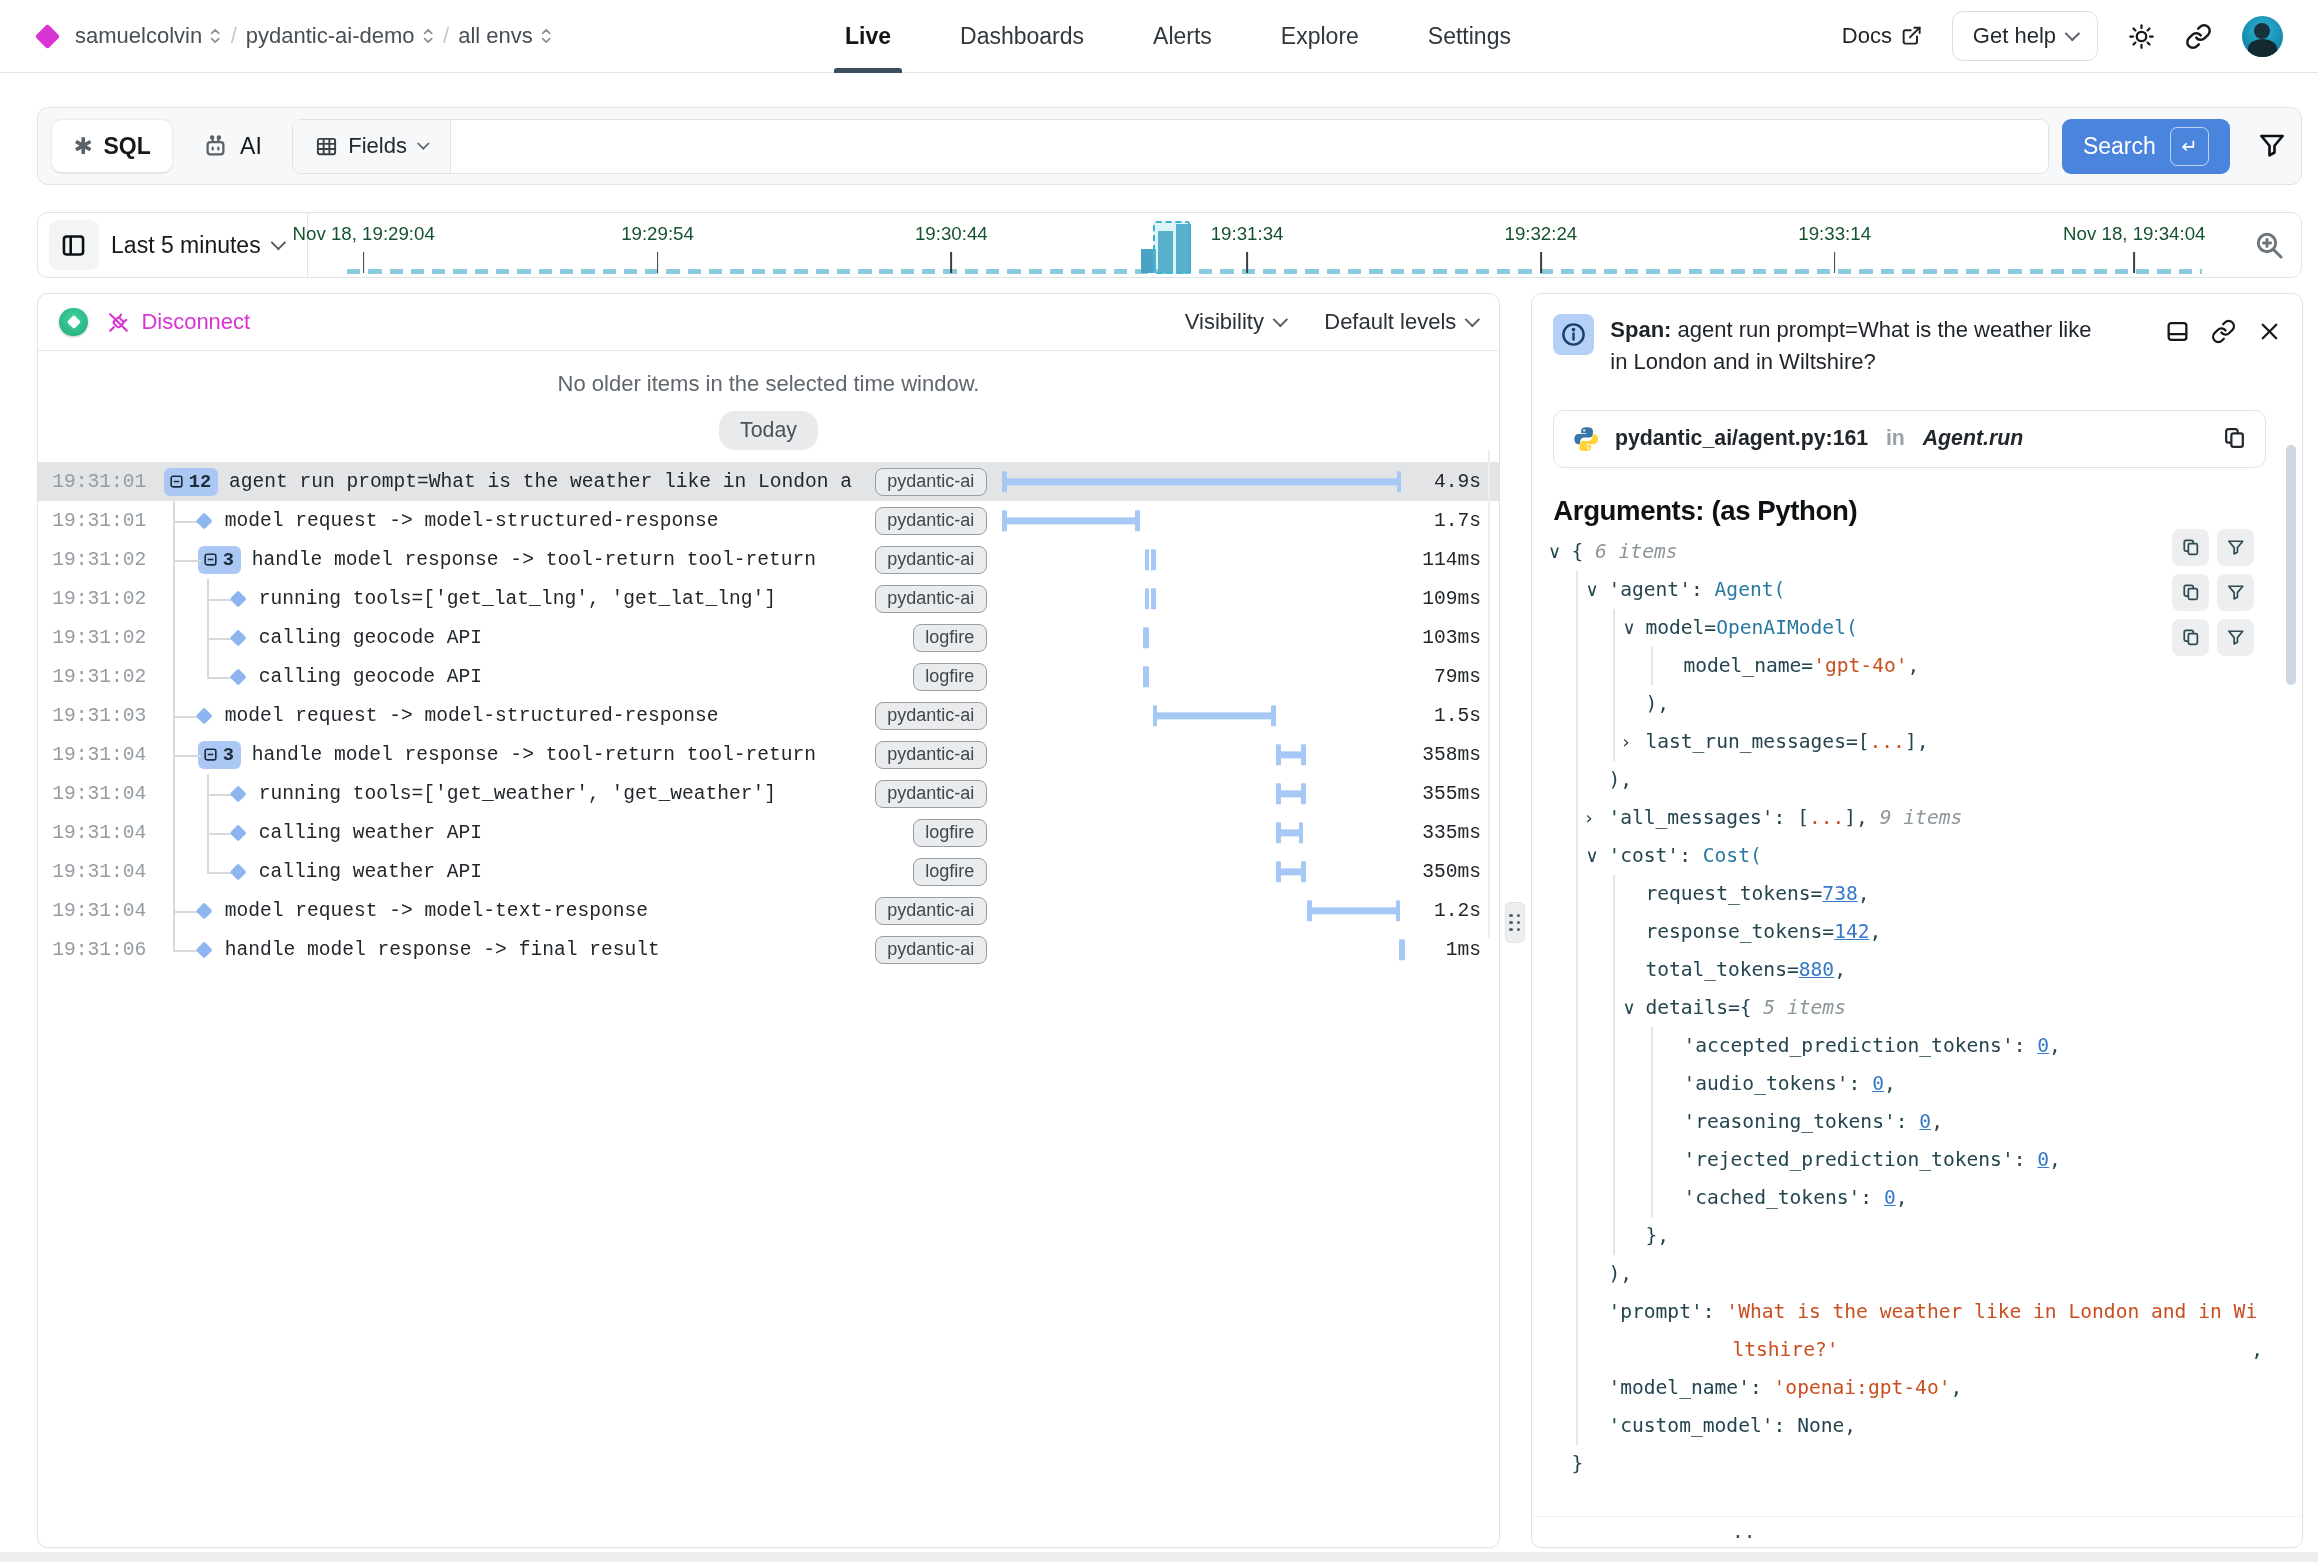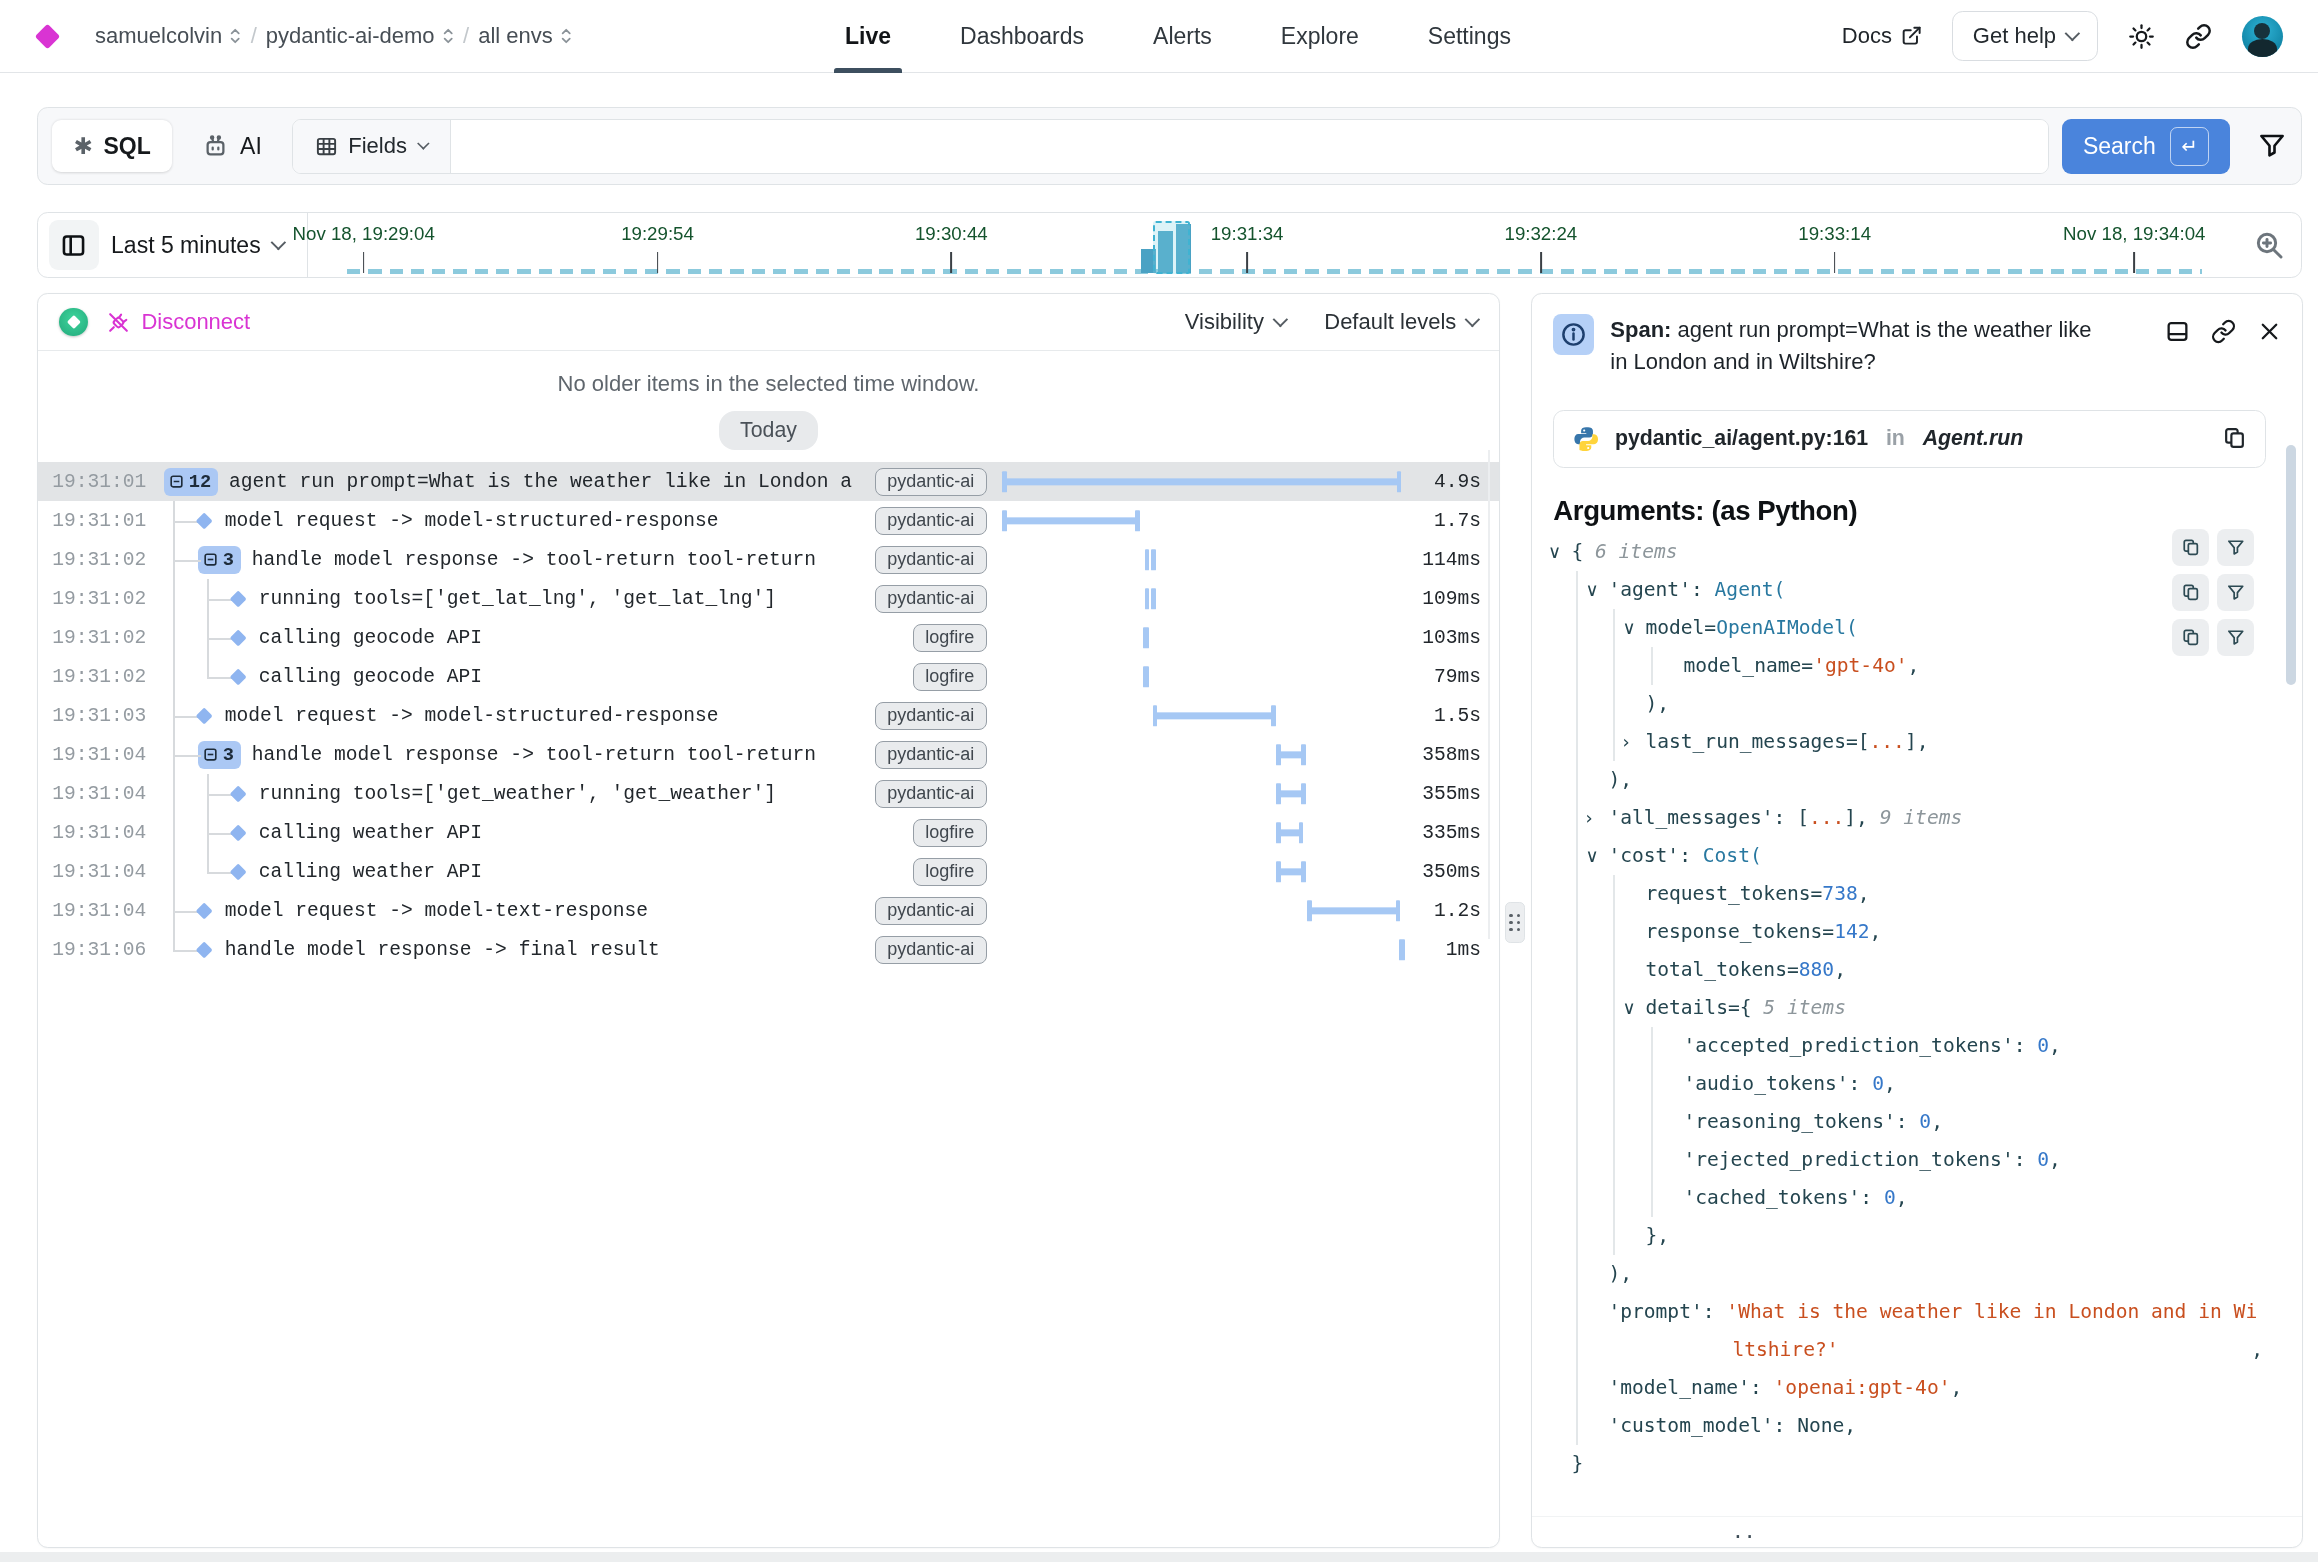--- a/index.html
+++ b/index.html
@@ -6,21 +6,21 @@
     --border:#e2e5e8; --border2:#dfe3e6; --txt:#23292e; --gray:#6d757c; --lightgray:#949ba1;
     --accent:#4a84dc; --magenta:#d934d3; --green:#2fbf8f; --barblue:#a6c8f4; --badge:#abc8f4;
     --teal:#4aa2c4; --codep:#24454f; --codec:#2878a0; --codes:#c94f1f; --coden:#3678c9; --codem:#8d969b;
   }
   *{margin:0;padding:0;box-sizing:border-box;}
   html,body{width:2319px;height:1563px;background:#fff;font-family:"Liberation Sans",sans-serif;color:var(--txt);overflow:hidden;position:relative;}
   svg{display:block;}
   .mono{font-family:Liberation Mono, monospace;}
 
   
-  .app-header{position:absolute;left:0;top:0;width:2319px;height:73px;border-bottom:0.9px solid var(--border);display:flex;align-items:center;padding:0 36px;gap:20px;}
+  .app-header{position:absolute;left:0;top:0;width:2319px;height:73px;border-bottom:0.9px solid var(--border);display:flex;align-items:center;padding:0 36px;}
   .logo-diamond{width:23px;height:23px;background:var(--magenta);transform:rotate(45deg) scale(.78);border-radius:3.6px;margin-right:16px;}
   .crumbs{display:flex;align-items:center;gap:9px;font-size:22px;color:#474e55;}
   .crumb{display:flex;align-items:center;gap:7.1px;cursor:pointer;}
   .crumb-sep{color:#c3c8cc;font-size:22px;}
   .sort-ico svg{stroke:#8a9298;}
   .nav-tabs{position:absolute;left:845px;top:0;height:73px;display:flex;gap:69px;align-items:center;}
   .nav-tab{font-size:23px;color:#30373d;position:relative;height:73px;display:flex;align-items:center;cursor:pointer;}
   .nav-tab.active{font-weight:bold;color:#121518;}
   .nav-tab.active::after{content:"";position:absolute;left:-10.7px;right:-10.7px;bottom:0;height:5.3px;background:#3d4f5f;border-radius:2.7px 2.7px 0 0;}
   .header-right{margin-left:auto;display:flex;align-items:center;gap:30px;}
@@ -113,21 +113,21 @@
   .source-card{margin:23px 36px 0 21.3px;border:1.3px solid var(--border2);border-radius:10.7px;padding:14.2px 18px;display:flex;align-items:center;gap:14.2px;font-weight:bold;}
   .src-file{font-size:21.3px;color:#20262b;}
   .src-in{font-size:21.3px;color:#9aa1a7;margin:0 3.6px;}
   .src-fn{font-size:21.3px;font-style:italic;color:#20262b;}
   .src-copy{margin-left:auto;cursor:pointer;}
   .args-heading{font-size:27.6px;font-weight:bold;color:#0e1114;margin:27px 21.3px 5.3px;letter-spacing:-0.4px;}
   .code-area{position:relative;margin:3.6px 9px 0 12.4px;font-family:"DejaVu Sans Mono",monospace;font-size:19.6px;color:var(--codep);}
   .code-line{position:relative;height:38px;line-height:38px;white-space:nowrap;}
   .code-caret{position:absolute;font-family:"DejaVu Sans",sans-serif;color:#24454f;font-size:18px;}
   .cg{position:absolute;top:0;bottom:0;width:1.3px;background:#e3e7e9;}
-  .tk-p{color:var(--codep);} .tk-c{color:var(--codec);} .tk-s{color:var(--codes);margin-top:12px;} .tk-n{color:var(--coden);}
+  .tk-p{color:var(--codep);} .tk-c{color:var(--codec);} .tk-s{color:var(--codes);margin-top:12px;} .tk-n{color:var(--coden);text-decoration:underline;}
   .tk-m{color:var(--codem);font-style:italic;}
   .tk-pr{position:absolute;right:30px;color:var(--codep);}
   .code-actions{position:absolute;right:39px;top:-3.6px;display:flex;flex-direction:column;gap:8px;z-index:3;}
   .ca-row{display:flex;gap:8px;}
   .ca-btn{width:37px;height:37px;background:#eceef0;border-radius:8px;display:flex;align-items:center;justify-content:center;cursor:pointer;}
   .dp-scroll{position:absolute;right:6.2px;top:151px;width:9.8px;height:240px;background:#ccd7e2;border-radius:5.3px;}
   .dp-partial{position:absolute;bottom:3.6px;left:200px;font-size:19.6px;color:#3c4b55;font-family:"DejaVu Sans Mono",monospace;}
   .dp-bottom-line{position:absolute;bottom:30px;left:0;right:0;height:0.9px;background:#f1f3f4;}
   .bottom-strip{position:absolute;left:0;bottom:0;width:2319px;height:10.7px;background:#eceeef;}
 </style>

